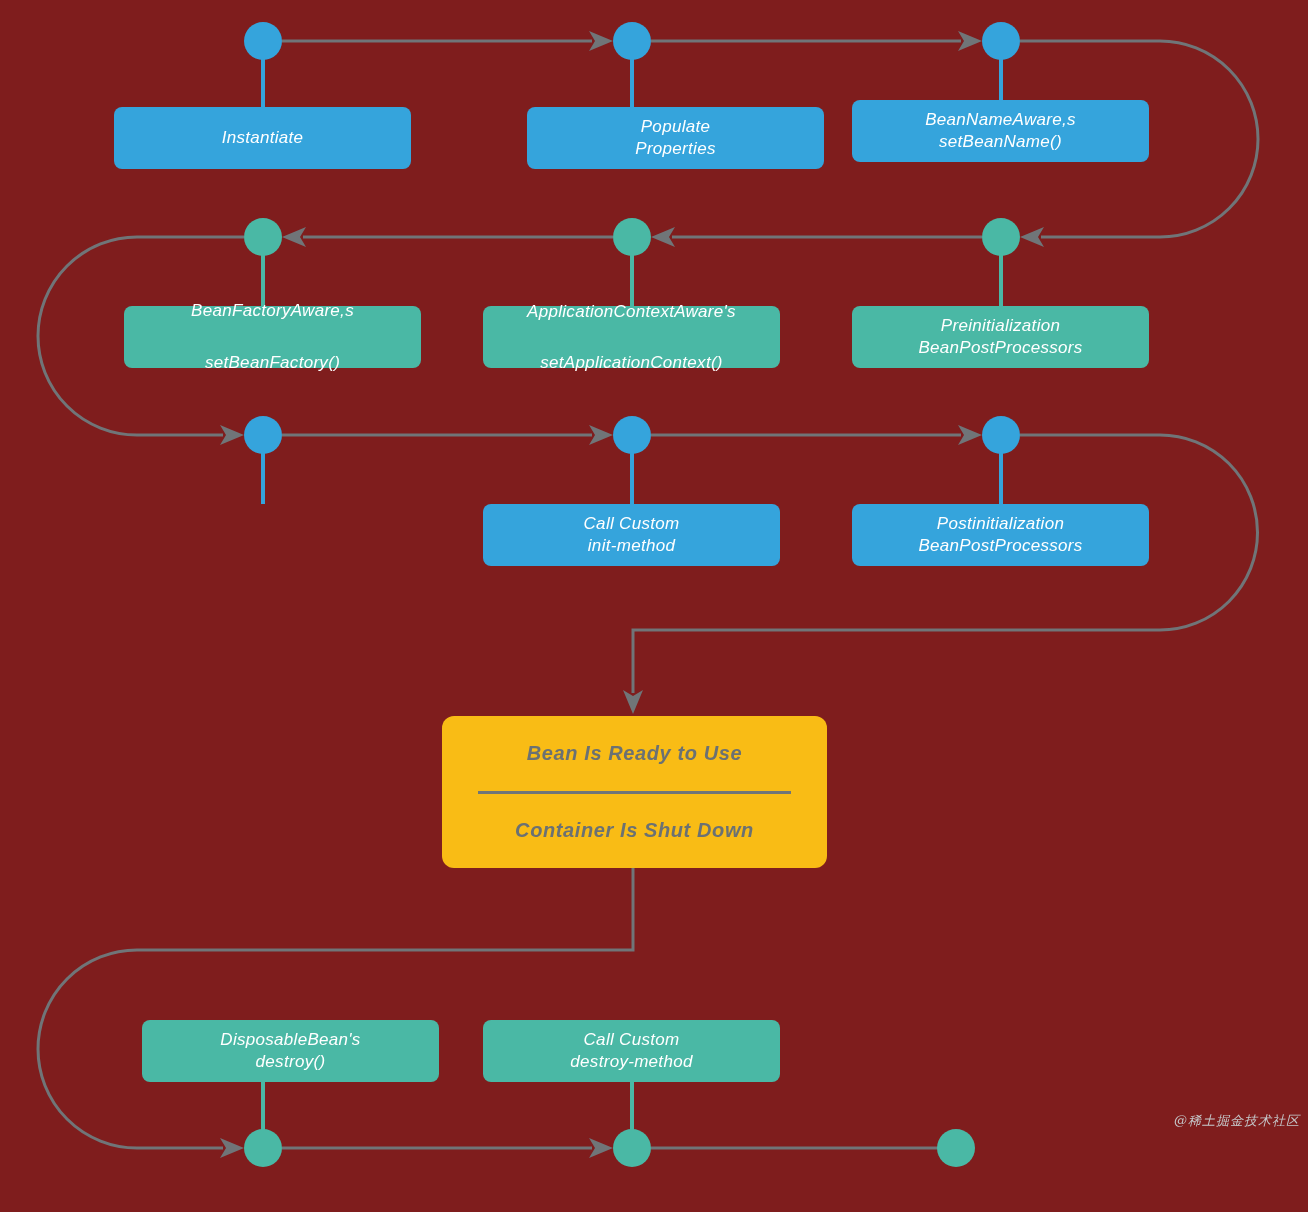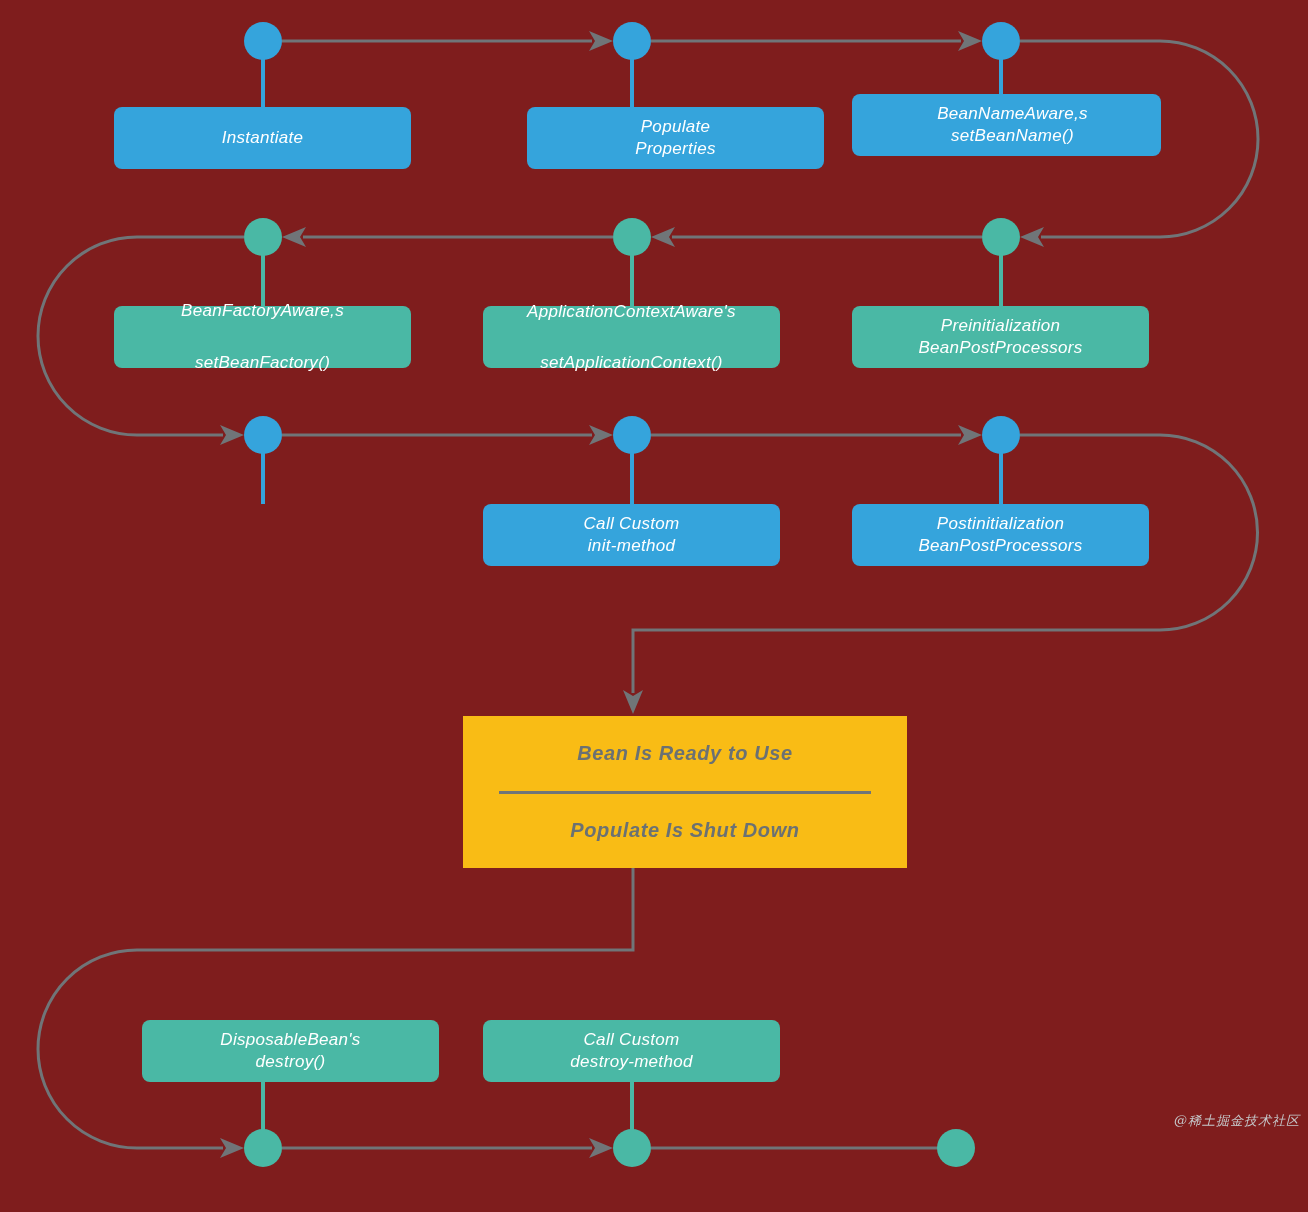--- a/index.html
+++ b/index.html
@@ -33,28 +33,27 @@
     border-radius:8px;
     display:flex;flex-direction:column;align-items:center;justify-content:center;
     color:var(--box-text);
     font-size:17px;line-height:22px;letter-spacing:0.3px;
     text-align:center;
   }
   .step.blue{background:var(--blue);}
   .step.teal{background:var(--teal);}
   #yellow-box{
     position:absolute;z-index:1;
-    left:442px;top:716px;width:444px;height:152px;
+    left:442px;top:716px;width:385px;height:152px;
     background:var(--yellow);
-    border-radius:0;
+    border-radius:12px;
     display:flex;flex-direction:column;
     color:var(--yellow-text);
     font-size:20px;font-weight:bold;letter-spacing:0.6px;
     text-align:center;
-    margin-left:21px;
   }
   #yellow-box .half{flex:1;display:flex;align-items:center;justify-content:center;}
   #yellow-box .divider{height:3px;background:var(--line);margin:0 36px;}
   #watermark{
     position:absolute;z-index:2;
     right:8px;top:1112px;
     font-family:"DejaVu Serif", serif;
     font-size:13px;color:var(--watermark);letter-spacing:1px;
   }
 </style>
@@ -117,26 +116,26 @@
   </svg>
 
   <div class="step blue" style="left:114px;top:107px;">
     <span>Instantiate</span>
     <span></span>
   </div>
   <div class="step blue" style="left:483px;top:107px;margin-left:44px;">
     <span>Populate</span>
     <span>Properties</span>
   </div>
-  <div class="step blue" style="left:852px;top:94px;padding-left:12px;">
+  <div class="step blue" style="left:852px;top:100px;">
     <span>BeanNameAware,s</span>
     <span>setBeanName()</span>
   </div>
 
-  <div class="step teal" style="left:114px;top:306px;gap:30px;">
+  <div class="step teal" style="left:124px;top:306px;gap:30px;">
     <span>BeanFactoryAware,s</span>
     <span>setBeanFactory()</span>
   </div>
   <div class="step teal" style="left:483px;top:306px;gap:29px;">
     <span>ApplicationContextAware's</span>
     <span>setApplicationContext()</span>
   </div>
   <div class="step teal" style="left:852px;top:306px;">
     <span>Preinitialization</span>
     <span>BeanPostProcessors</span>
@@ -147,21 +146,21 @@
     <span>init-method</span>
   </div>
   <div class="step blue" style="left:852px;top:504px;justify-content:center;">
     <span>Postinitialization</span>
     <span>BeanPostProcessors</span>
   </div>
 
   <div id="yellow-box">
     <div class="half">Bean Is Ready to Use</div>
     <div class="divider"></div>
-    <div class="half">Populate Is Shut Down</div>
+    <div class="half">Container Is Shut Down</div>
   </div>
 
   <div class="step teal" style="left:114px;top:1020px;margin-left:28px;">
     <span>DisposableBean's</span>
     <span>destroy()</span>
   </div>
   <div class="step teal" style="left:483px;top:1020px;">
     <span>Call Custom</span>
     <span>destroy-method</span>
   </div>

